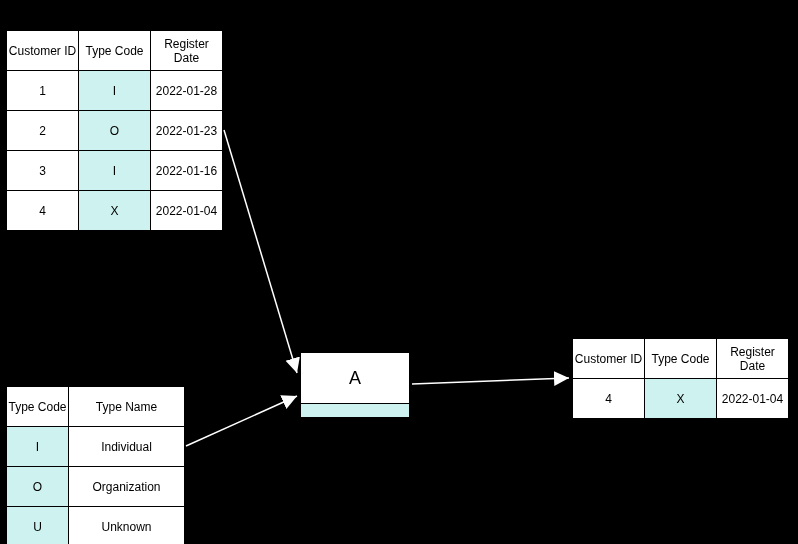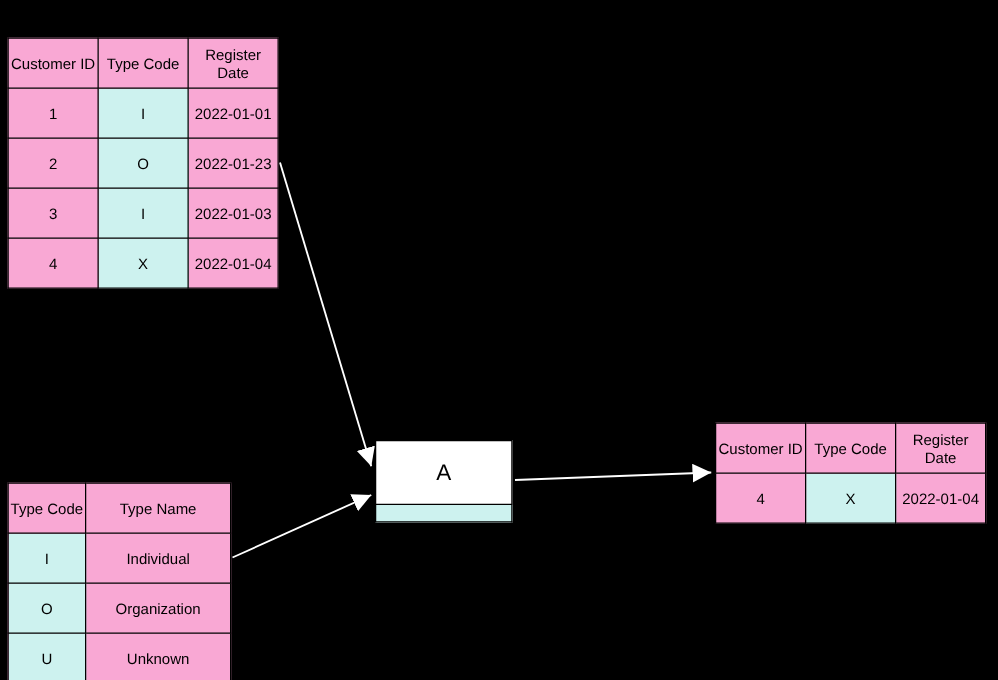--- a/index.html
+++ b/index.html
@@ -9,21 +9,21 @@
     width: 798px;
     height: 544px;
     background: #000;
     font-family: Arial, sans-serif;
     font-size: 12px;
     color: #000;
     position: relative;
   }
   table {
     border-collapse: collapse;
-    background: #f9a8d4;
+    background: #ffffff;
     position: absolute;
   }
   th, td {
     border: 1px solid #000;
     text-align: center;
     vertical-align: middle;
     padding: 0;
     font-weight: normal;
   }
   .hl { background: #cdf2ef; }
@@ -70,31 +70,31 @@
 <table class="t1">
   <tbody>
       <tr>
     <th>Customer ID</th>
     <th>Type Code</th>
     <th><span>Register</span><br><span>Date</span></th>
   </tr>
   <tr>
     <td>1</td>
     <td class="hl">I</td>
-    <td>2022-01-01</td>
+    <td>2022-01-28</td>
   </tr>
   <tr>
     <td>2</td>
     <td class="hl">O</td>
     <td>2022-01-23</td>
   </tr>
   <tr>
     <td>3</td>
     <td class="hl">I</td>
-    <td>2022-01-03</td>
+    <td>2022-01-16</td>
   </tr>
   <tr>
     <td>4</td>
     <td class="hl">X</td>
     <td>2022-01-04</td>
   </tr>
 </tbody>
   </table>
 
 <table class="t2">

